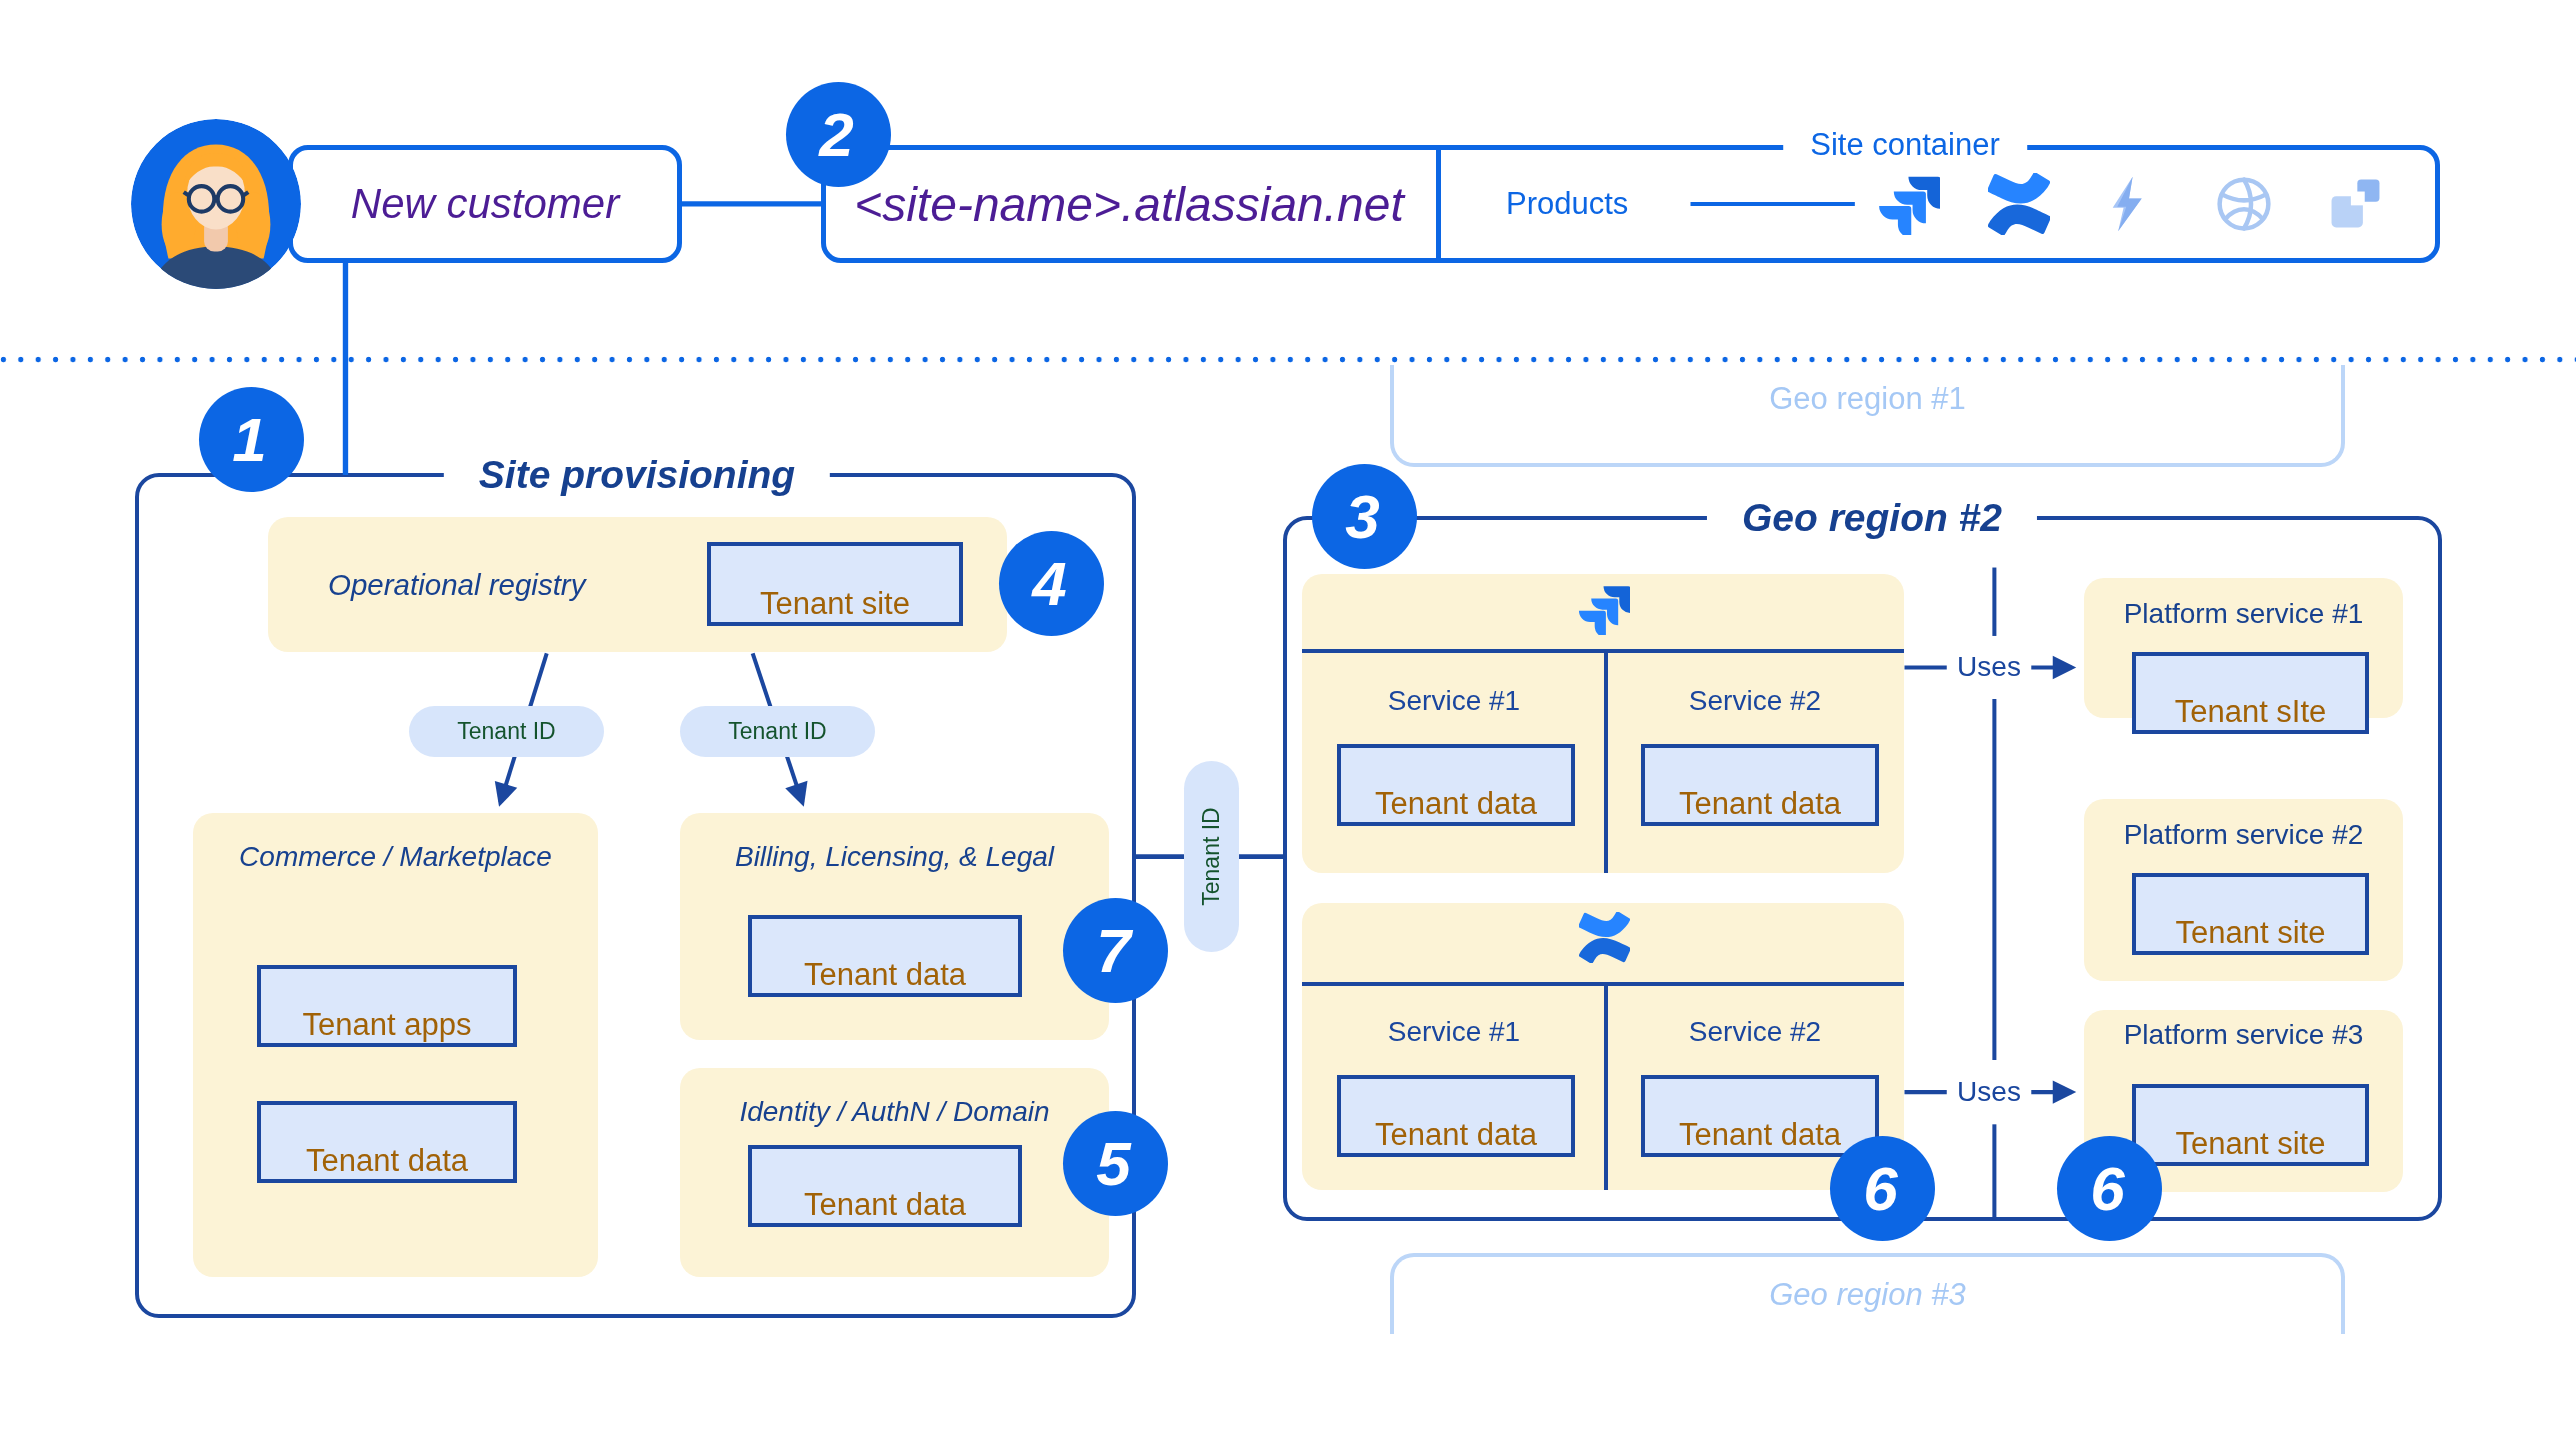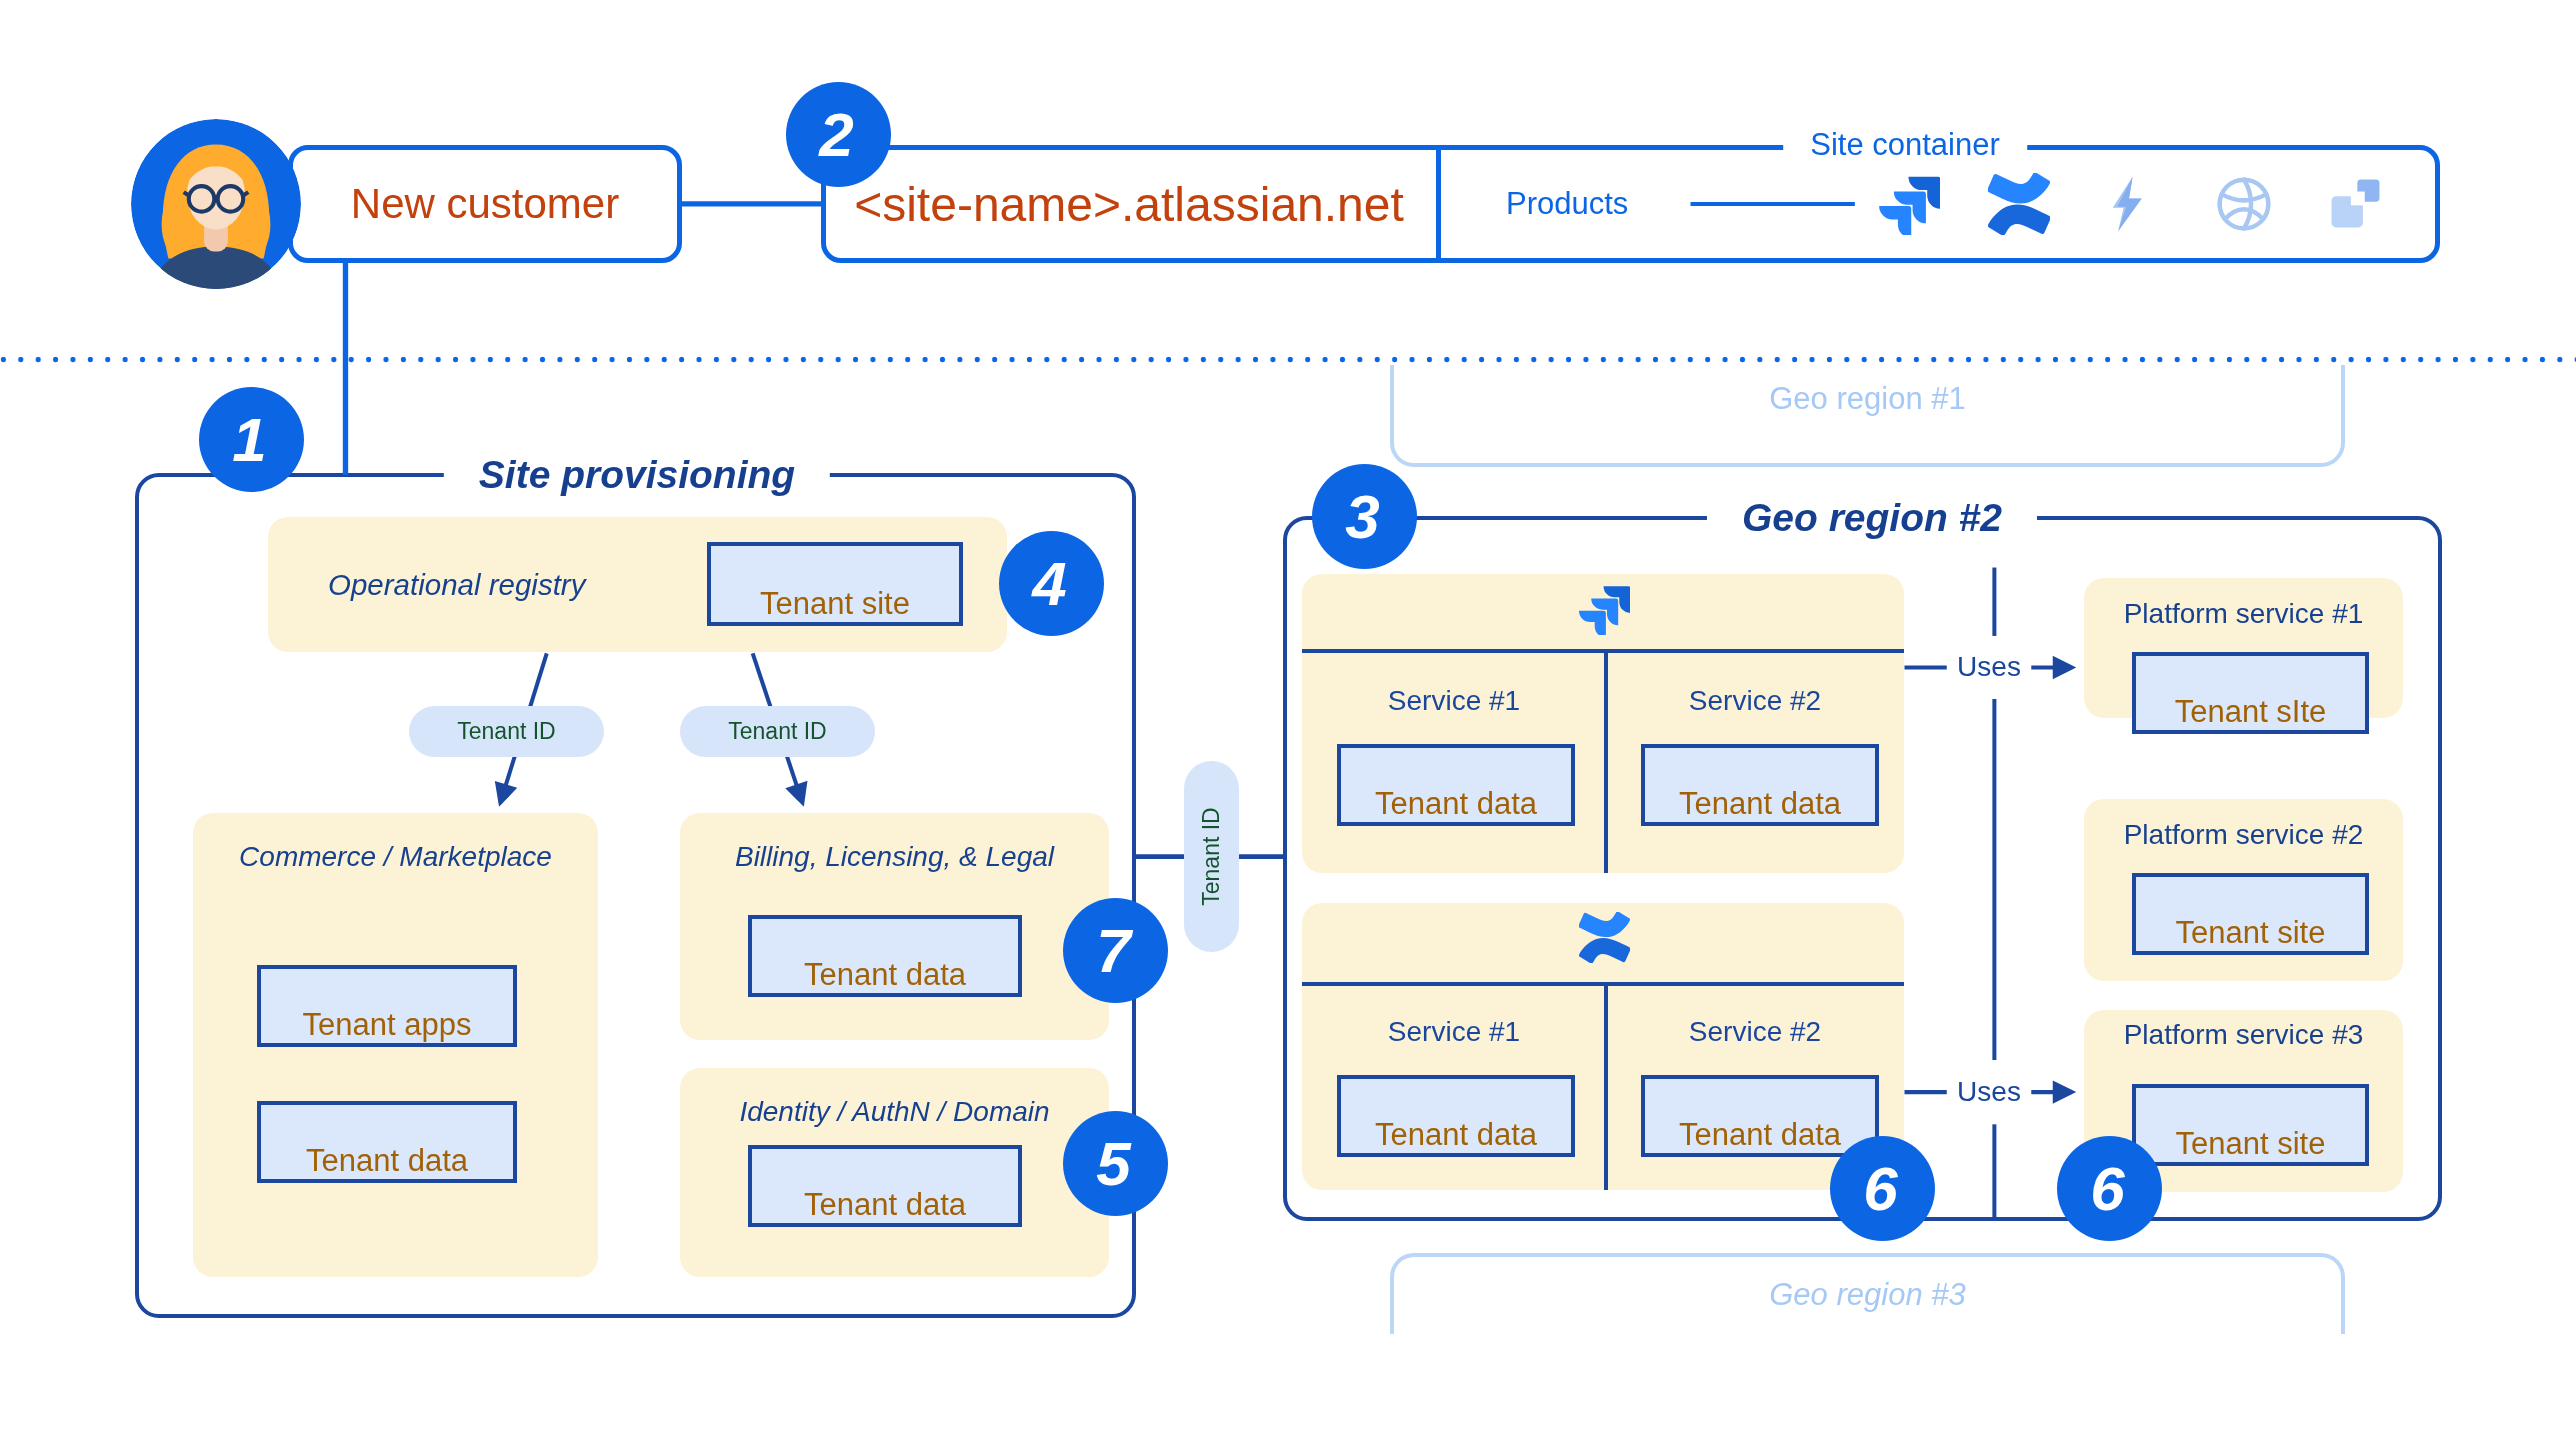--- a/index.html
+++ b/index.html
@@ -42,21 +42,21 @@
     position:absolute;border-left:4px solid #BCD6F8;border-right:4px solid #BCD6F8;border-top:4px solid #BCD6F8;
     border-radius:24px 24px 0 0;box-sizing:border-box;
   }
   .pale-label{position:absolute;width:100%;text-align:center;color:#A5C8F5;font-size:31px;}
   .dotted-divider{
     position:absolute;left:0;top:356px;width:2576px;height:6.7px;
     background-image:radial-gradient(circle at 3.4px 3.4px,#0C66E4 2.3px,transparent 3px);
     background-size:17.4px 6.7px;background-repeat:repeat-x;
   }
   .top-box{position:absolute;border:5.4px solid #0C66E4;border-radius:20px;background:#fff;box-sizing:border-box;}
-  .blue-italic{color:#c2410c;font-size:42px;white-space:nowrap;}
+  .blue-italic{color:#4c1d95;font-style:italic;font-size:42px;white-space:nowrap;}
   .overlay{position:absolute;left:0;top:0;z-index:4;}
   .icon-slot{position:absolute;display:flex;align-items:center;justify-content:center;}
 </style>
 </head>
 <body>
 
 <div id="canvas">
 
   <svg class="overlay" width="2576" height="1449" viewBox="0 0 3840 2160">
     <defs>

